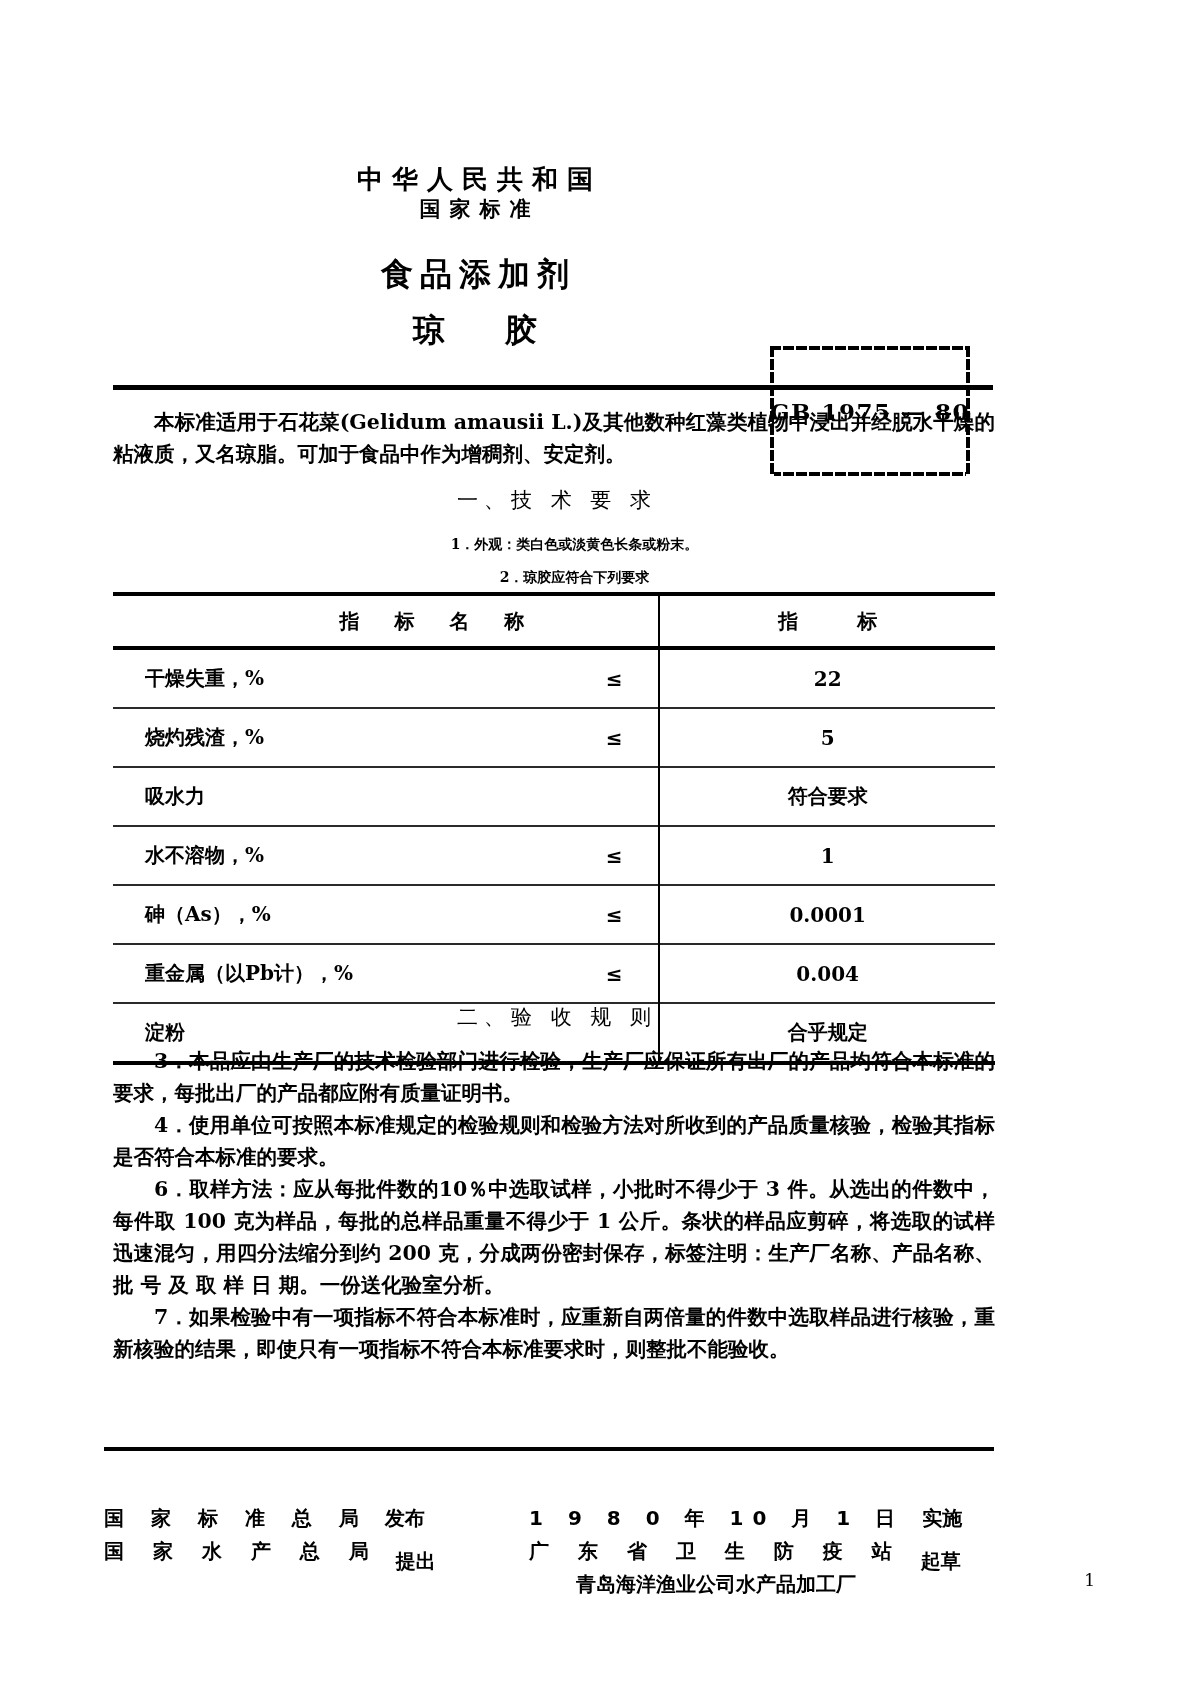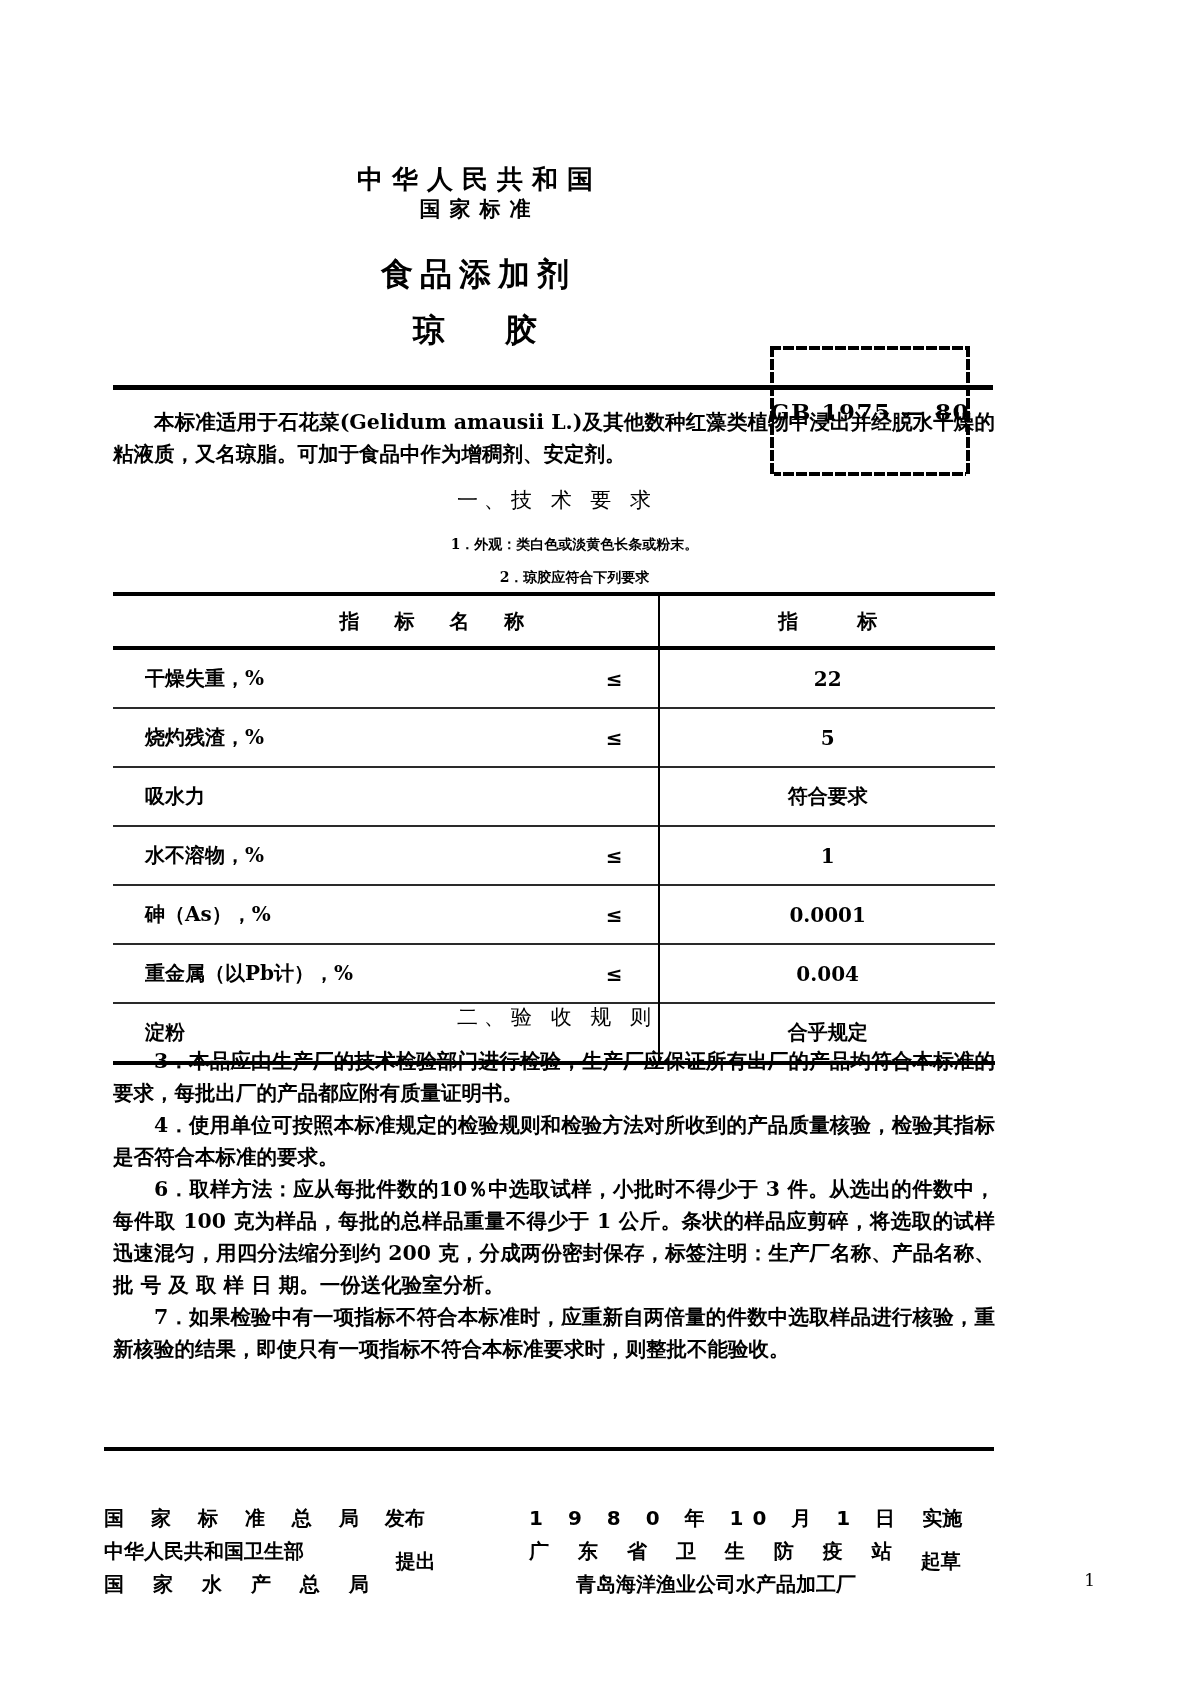--- a/index.html
+++ b/index.html
@@ -406,21 +406,20 @@
   <div class="footer-rule"></div>
   <div class="footer">
 
     <div class="f-left">
       <div class="f-row">
         <span class="f-org sp-wide">国 家 标 准 总 局</span>
         <span class="f-verb">发布</span>
       </div>
       <div class="f-row">
         <div>
-          <div class="f-org sp-none">中华人民共和国卫生部</div>
           <div class="f-org sp-wide2">国 家 水 产 总 局</div>
         </div>
         <span class="f-verb low">提出</span>
       </div>
     </div>
 
     <div class="f-right">
       <div class="r-line">
         <span class="r-text r-date">1 9 8 0 年 10 月 1 日</span>
         <span class="r-verb">实施</span>

